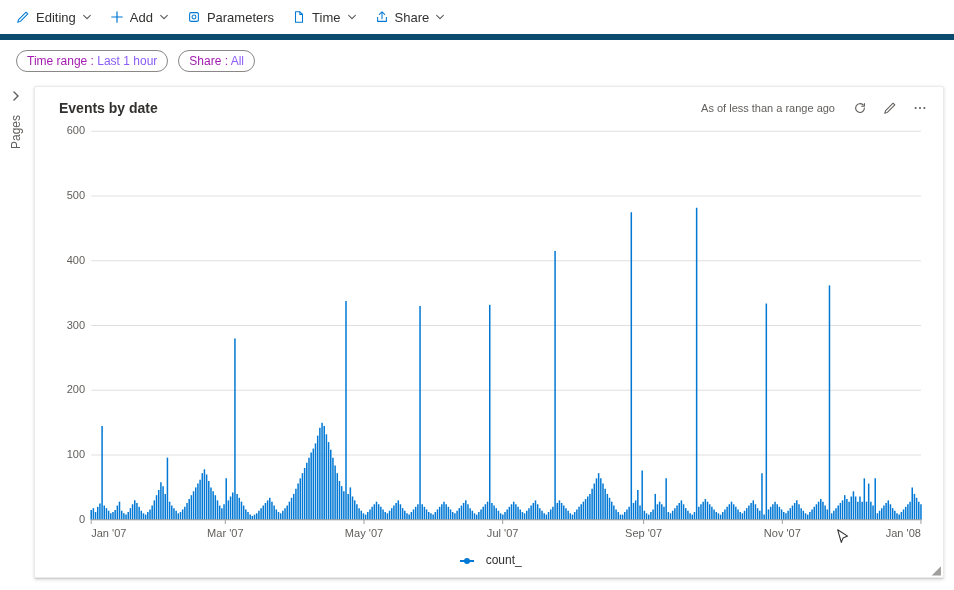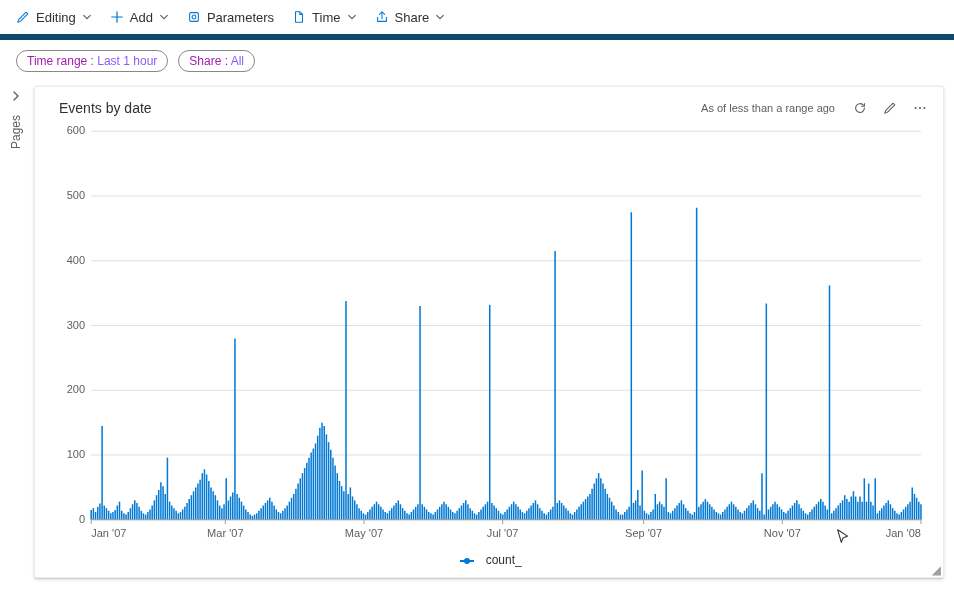--- a/index.html
+++ b/index.html
@@ -78,21 +78,21 @@
       display: flex;
       flex-direction: column;
       position: relative;
     }
     .panel-head {
       display: flex;
       align-items: center;
       padding: 10px 12px 6px 16px;
       gap: 8px;
     }
-    .panel-title { font-weight: 400; font-size: 14px; flex: 0 0 auto; padding-left: 8px; }
+    .panel-title { font-weight: 700; font-size: 14px; flex: 0 0 auto; padding-left: 8px; }
     .panel-head .spacer { flex: 1; }
     .panel-status { font-size: 11px; color: #605e5c; margin-right: 6px; }
     .panel-icnbtn { cursor: pointer; padding: 4px; color: #605e5c; display:flex; align-items:center; }
     .chart-area {
       flex: 1;
       position: relative;
       padding: 0 12px 4px 12px;
     }
     svg.chart { width: 100%; height: 100%; display: block; }
     .axis-text { font-size: 11px; fill: #605e5c; }

